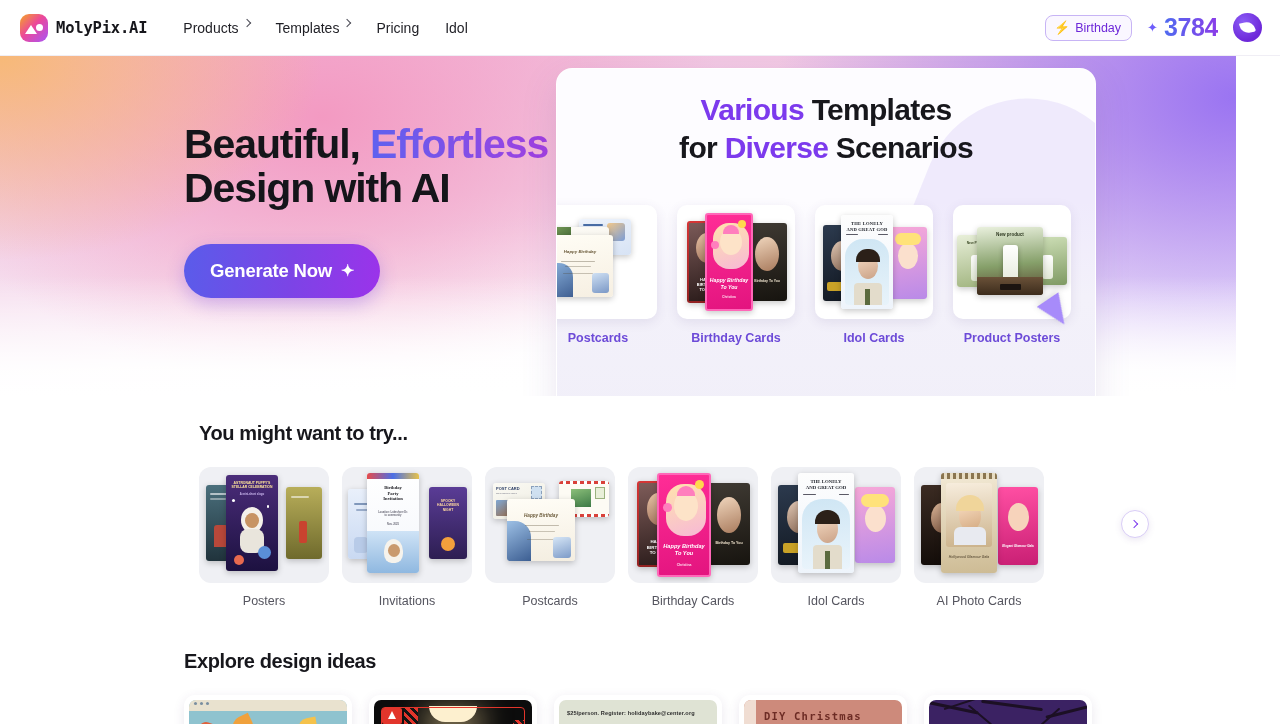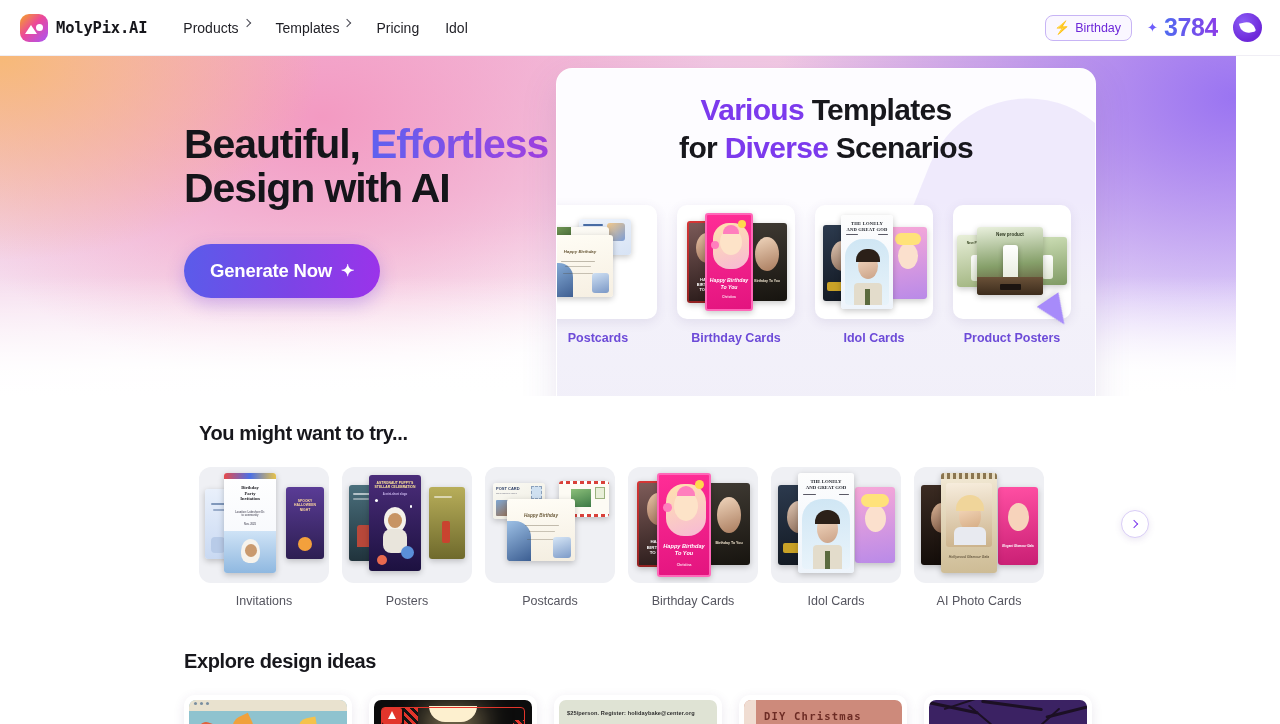--- a/index.html
+++ b/index.html
@@ -407,44 +407,20 @@
     </div>
   </section>
 
   <section class="try-section">
     <h2 class="section-title">You might want to try...</h2>
 
     <div class="try-row">
 
       <div class="try-item">
         <div class="try-tile">
-          <div class="mini art-inv-blue" style="left:6px;top:22px;width:38px;height:70px;">
-            <div class="txtline" style="left:6px;top:14px;width:24px;background:#8098bb;"></div>
-            <div class="txtline" style="left:8px;top:20px;width:20px;background:#9aadcb;"></div>
-            <div style="position:absolute;left:6px;bottom:6px;width:14px;height:16px;border-radius:4px;background:#b8cbe8;"></div>
-          </div>
-          <div class="mini art-inv-purple" style="right:5px;top:20px;width:38px;height:72px;">
-            <div class="tiny-cap" style="top:12px;color:#ffd9a0;font-size:3.4px;font-weight:800;">SPOOKY<br>HALLOWEEN<br>NIGHT</div>
-            <div style="position:absolute;left:12px;bottom:8px;width:14px;height:14px;border-radius:50%;background:#f3a03c;"></div>
-          </div>
-          <div class="mini art-inv-white" style="left:25px;top:6px;width:52px;height:100px;">
-            <div style="position:absolute;left:0;right:0;top:0;height:6px;background:linear-gradient(90deg,#e64b4b,#4b6fe6,#e6c24b);"></div>
-            <div class="tiny-cap" style="top:12px;color:#1c1c22;font-size:4.6px;font-weight:800;font-family:'Liberation Serif',serif;">Birthday<br>Party<br>Invitation</div>
-            <div class="tiny-cap" style="top:38px;color:#6b6b78;font-size:2.6px;">Location: Lakeshore Dr.<br>to community</div>
-            <div class="tiny-cap" style="top:50px;color:#6b6b78;font-size:2.6px;">Nov. 2025</div>
-            <div style="position:absolute;left:0;right:0;bottom:0;height:42px;background:linear-gradient(180deg,#cfe3f6,#8fb8e0);"></div>
-            <div style="position:absolute;left:17px;bottom:10px;width:19px;height:24px;border-radius:50% 50% 40% 40%;background:#f6f3ec;"></div>
-            <div style="position:absolute;left:21px;bottom:16px;width:12px;height:13px;border-radius:50%;background:#c99a6e;"></div>
-          </div>
-        </div>
-        <div class="try-label">Invitations</div>
-      </div>
-
-      <div class="try-item">
-        <div class="try-tile">
           <div class="mini art-teal" style="left:7px;top:18px;width:36px;height:76px;">
             <div style="position:absolute;left:8px;bottom:14px;width:14px;height:22px;background:#b8483a;border-radius:3px 3px 0 0;"></div>
             <div class="txtline" style="left:4px;top:8px;width:20px;background:rgba(255,255,255,.6);"></div>
             <div class="txtline" style="left:4px;top:13px;width:16px;background:rgba(255,255,255,.4);"></div>
           </div>
           <div class="mini art-olive" style="right:7px;top:20px;width:36px;height:72px;">
             <div style="position:absolute;left:13px;bottom:16px;width:8px;height:22px;background:#c9432f;border-radius:2px;"></div>
             <div class="txtline" style="left:5px;top:9px;width:18px;background:rgba(255,255,255,.55);"></div>
           </div>
           <div class="mini art-space" style="left:27px;top:8px;width:52px;height:96px;">
@@ -457,20 +433,44 @@
             <div style="position:absolute;right:7px;bottom:12px;width:13px;height:13px;border-radius:50%;background:#5a8fd8;"></div>
             <div style="position:absolute;left:6px;top:24px;width:3px;height:3px;border-radius:50%;background:#fff;"></div>
             <div style="position:absolute;right:9px;top:30px;width:2.5px;height:2.5px;border-radius:50%;background:#fff;"></div>
           </div>
         </div>
         <div class="try-label">Posters</div>
       </div>
 
       <div class="try-item">
         <div class="try-tile">
+          <div class="mini art-inv-blue" style="left:6px;top:22px;width:38px;height:70px;">
+            <div class="txtline" style="left:6px;top:14px;width:24px;background:#8098bb;"></div>
+            <div class="txtline" style="left:8px;top:20px;width:20px;background:#9aadcb;"></div>
+            <div style="position:absolute;left:6px;bottom:6px;width:14px;height:16px;border-radius:4px;background:#b8cbe8;"></div>
+          </div>
+          <div class="mini art-inv-purple" style="right:5px;top:20px;width:38px;height:72px;">
+            <div class="tiny-cap" style="top:12px;color:#ffd9a0;font-size:3.4px;font-weight:800;">SPOOKY<br>HALLOWEEN<br>NIGHT</div>
+            <div style="position:absolute;left:12px;bottom:8px;width:14px;height:14px;border-radius:50%;background:#f3a03c;"></div>
+          </div>
+          <div class="mini art-inv-white" style="left:25px;top:6px;width:52px;height:100px;">
+            <div style="position:absolute;left:0;right:0;top:0;height:6px;background:linear-gradient(90deg,#e64b4b,#4b6fe6,#e6c24b);"></div>
+            <div class="tiny-cap" style="top:12px;color:#1c1c22;font-size:4.6px;font-weight:800;font-family:'Liberation Serif',serif;">Birthday<br>Party<br>Invitation</div>
+            <div class="tiny-cap" style="top:38px;color:#6b6b78;font-size:2.6px;">Location: Lakeshore Dr.<br>to community</div>
+            <div class="tiny-cap" style="top:50px;color:#6b6b78;font-size:2.6px;">Nov. 2025</div>
+            <div style="position:absolute;left:0;right:0;bottom:0;height:42px;background:linear-gradient(180deg,#cfe3f6,#8fb8e0);"></div>
+            <div style="position:absolute;left:17px;bottom:10px;width:19px;height:24px;border-radius:50% 50% 40% 40%;background:#f6f3ec;"></div>
+            <div style="position:absolute;left:21px;bottom:16px;width:12px;height:13px;border-radius:50%;background:#c99a6e;"></div>
+          </div>
+        </div>
+        <div class="try-label">Invitations</div>
+      </div>
+
+      <div class="try-item">
+        <div class="try-tile">
           <div class="mini" style="left:8px;top:16px;width:52px;height:36px;background:linear-gradient(160deg,#fbfaf4,#eceadf);">
             <div class="tiny-cap" style="top:3px;left:3px;right:auto;text-align:left;color:#2c3e66;font-size:4px;font-weight:800;">POST CARD</div>
             <div class="tiny-cap" style="top:9px;left:3px;right:auto;text-align:left;color:#8a8a96;font-size:2.4px;">PROVINCIAL INFO</div>
             <div style="position:absolute;left:3px;bottom:3px;width:17px;height:16px;background:linear-gradient(150deg,#7fa7d3,#9a6f4f);border-radius:1px;"></div>
             <div style="position:absolute;right:3px;top:3px;width:11px;height:13px;background:#cfe0f0;border:1px dashed #8aa0bb;"></div>
           </div>
           <div class="mini" style="right:6px;top:14px;width:50px;height:36px;background:#fdfbf4;">
             <div style="position:absolute;left:0;right:0;top:0;height:3px;background:repeating-linear-gradient(90deg,#d9413a 0 4px,#fff 4px 7px);"></div>
             <div style="position:absolute;left:0;right:0;bottom:0;height:3px;background:repeating-linear-gradient(90deg,#d9413a 0 4px,#fff 4px 7px);"></div>
             <div style="position:absolute;left:12px;top:8px;width:20px;height:18px;background:linear-gradient(160deg,#8bbf7a,#3d7a46);"></div>

